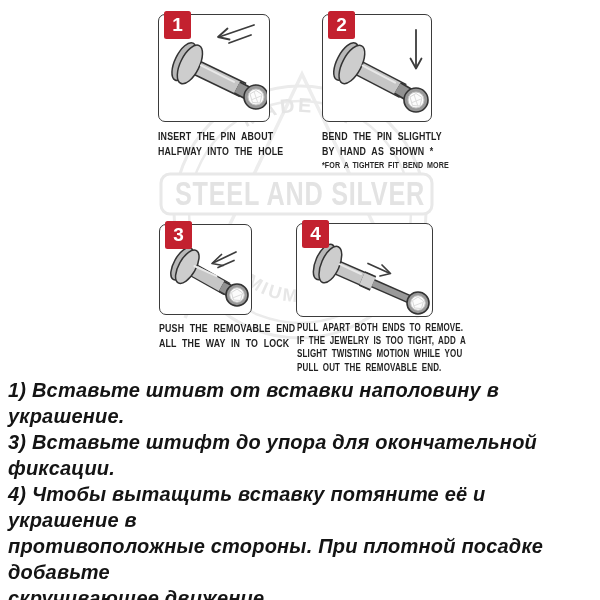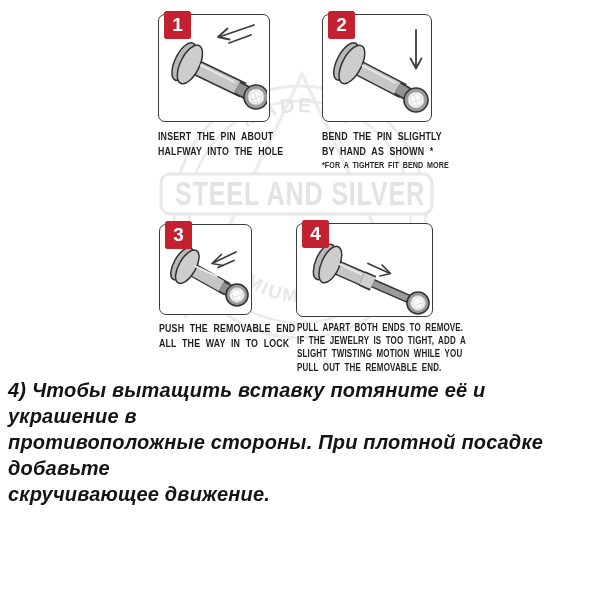--- a/index.html
+++ b/index.html
@@ -167,16 +167,19 @@
       <path d="M85 41 L93.5 49.5 L83 52"></path>
     </g>
   </svg>
 </div>
 <div class="cap cap-sm" style="left:297px;top:321px">PULL APART BOTH ENDS TO REMOVE.
 IF THE JEWELRY IS TOO TIGHT, ADD A
 SLIGHT TWISTING MOTION WHILE YOU
 PULL OUT THE REMOVABLE END.</div>
 
 <div class="ru">
+  <div>1) Вставьте штивт от вставки наполовину в украшение.</div>
+  <div>3) Вставьте штифт до упора для окончательной
+фиксации.</div>
   <div>4) Чтобы вытащить вставку потяните её и украшение в
 противоположные стороны. При плотной посадке добавьте
 скручивающее движение.</div>
 </div>
 
 </body></html>

